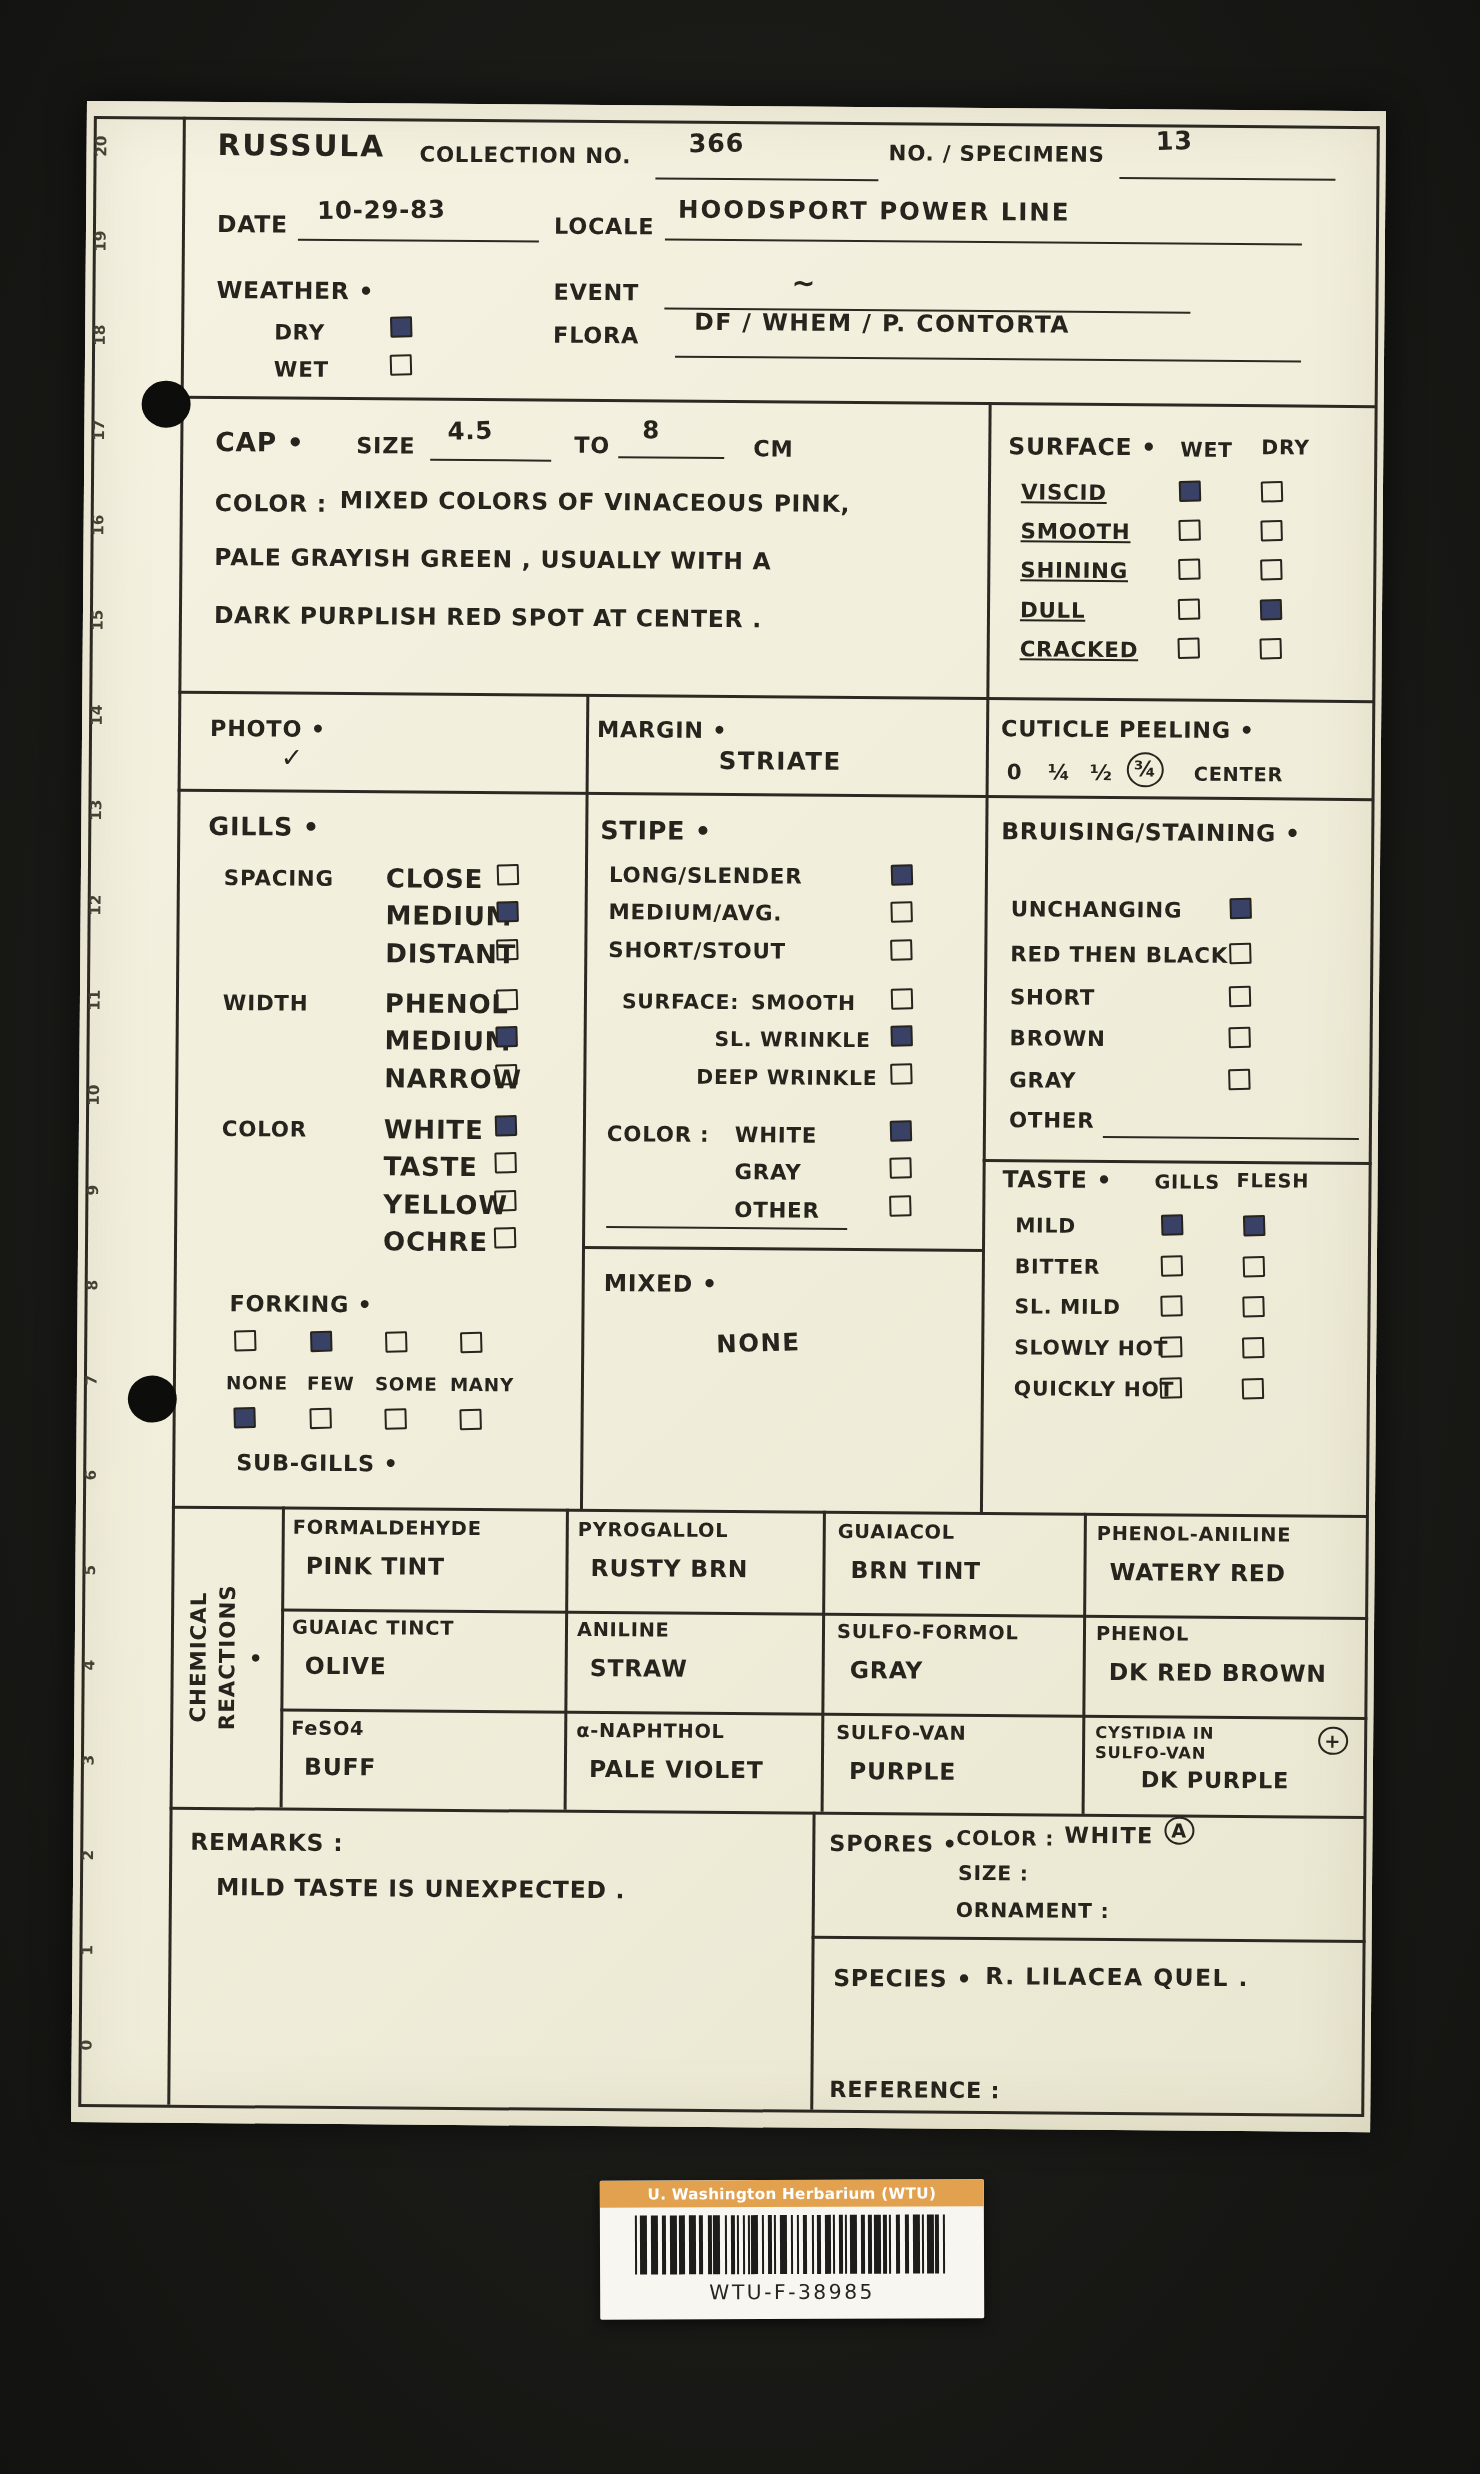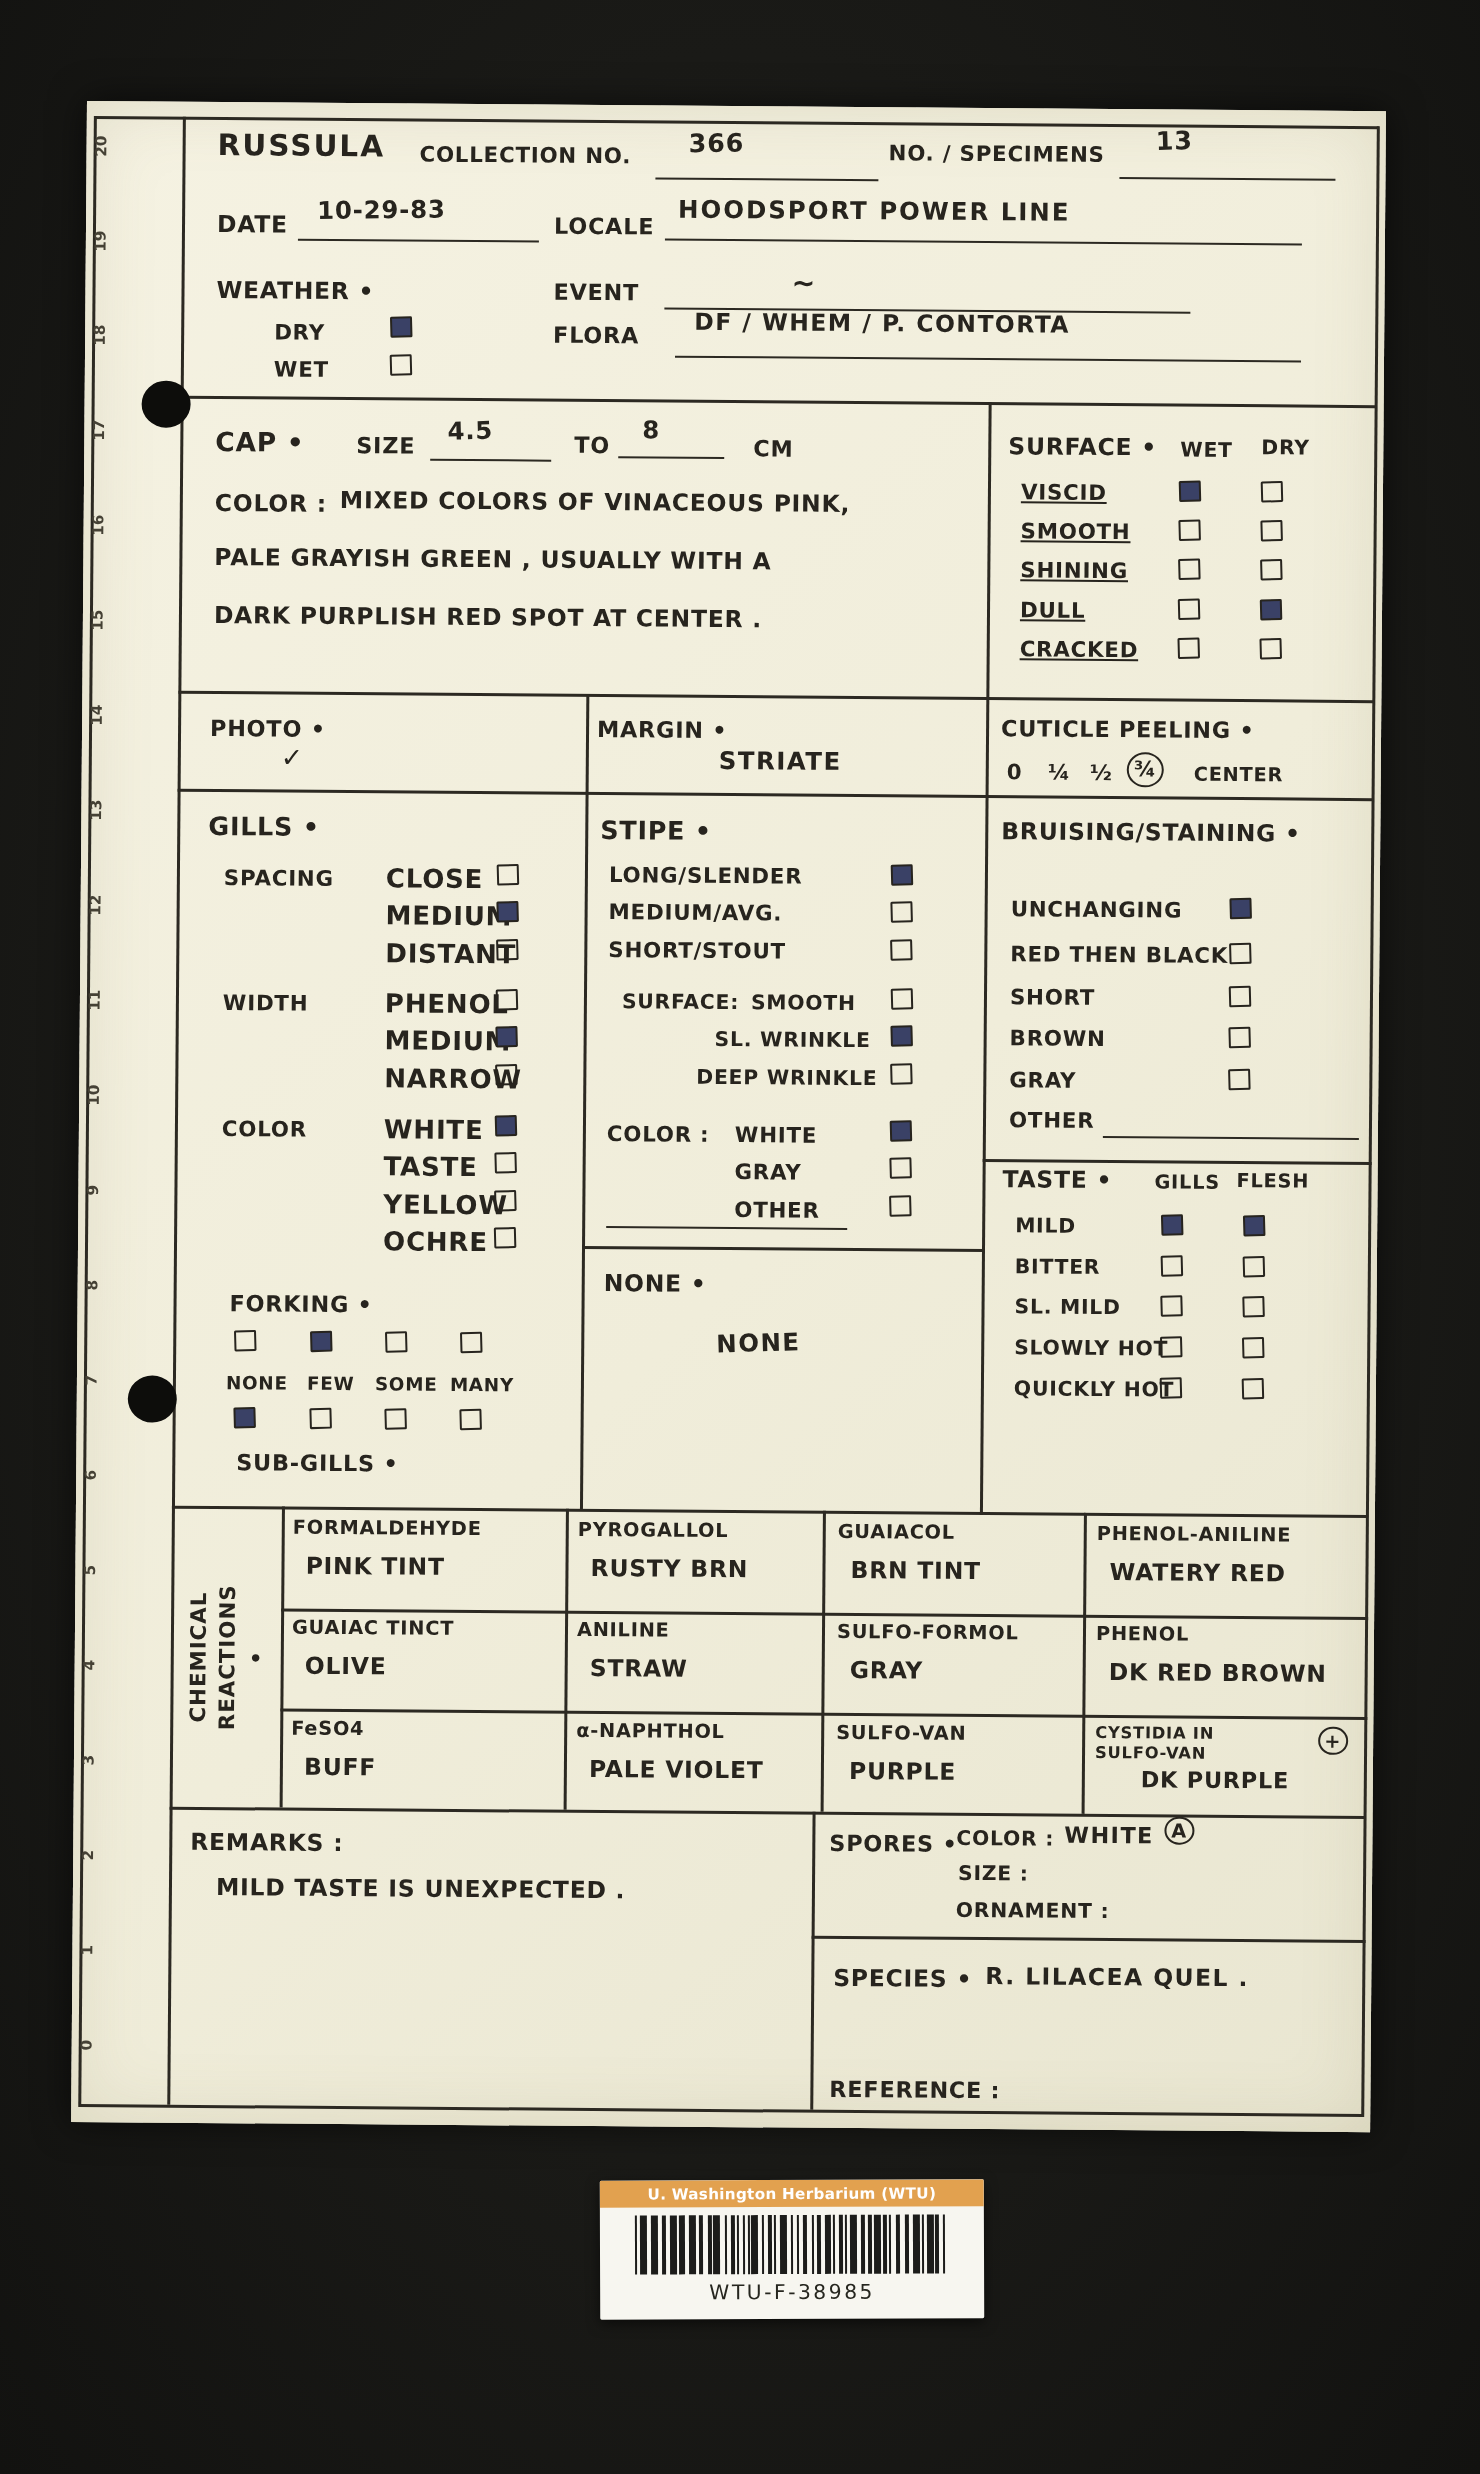--- a/index.html
+++ b/index.html
@@ -291,21 +291,21 @@
 
   <div class="t s42" style="left:528px;top:1016px">COLOR :</div>
   <div class="t s42" style="left:656px;top:1016px">WHITE</div>
   <div class="cb checked" style="left:811px;top:1013px"></div>
   <div class="t s42" style="left:656px;top:1053px">GRAY</div>
   <div class="cb" style="left:811px;top:1050px"></div>
   <div class="t s42" style="left:656px;top:1091px">OTHER</div>
   <div class="cb" style="left:811px;top:1088px"></div>
   <div class="ul" style="left:528px;top:1121px;width:241px"></div>
 
-  <div class="t s46" style="left:526px;top:1164px">NONE •</div>
+  <div class="t s46" style="left:526px;top:1164px">MIXED •</div>
   <div class="t s48" style="left:639px;top:1222px;transform:rotate(-2deg);letter-spacing:1.5px">NONE</div>
 
   <div class="t s46" style="left:920px;top:709px">BRUISING/STAINING •</div>
   <div class="br-row" style="top:788px">
     <span class="t rl">UNCHANGING</span>
     <span class="cb checked"></span>
   </div>
   <div class="br-row" style="top:833px">
     <span class="t rl">RED THEN BLACK</span>
     <span class="cb"></span>

